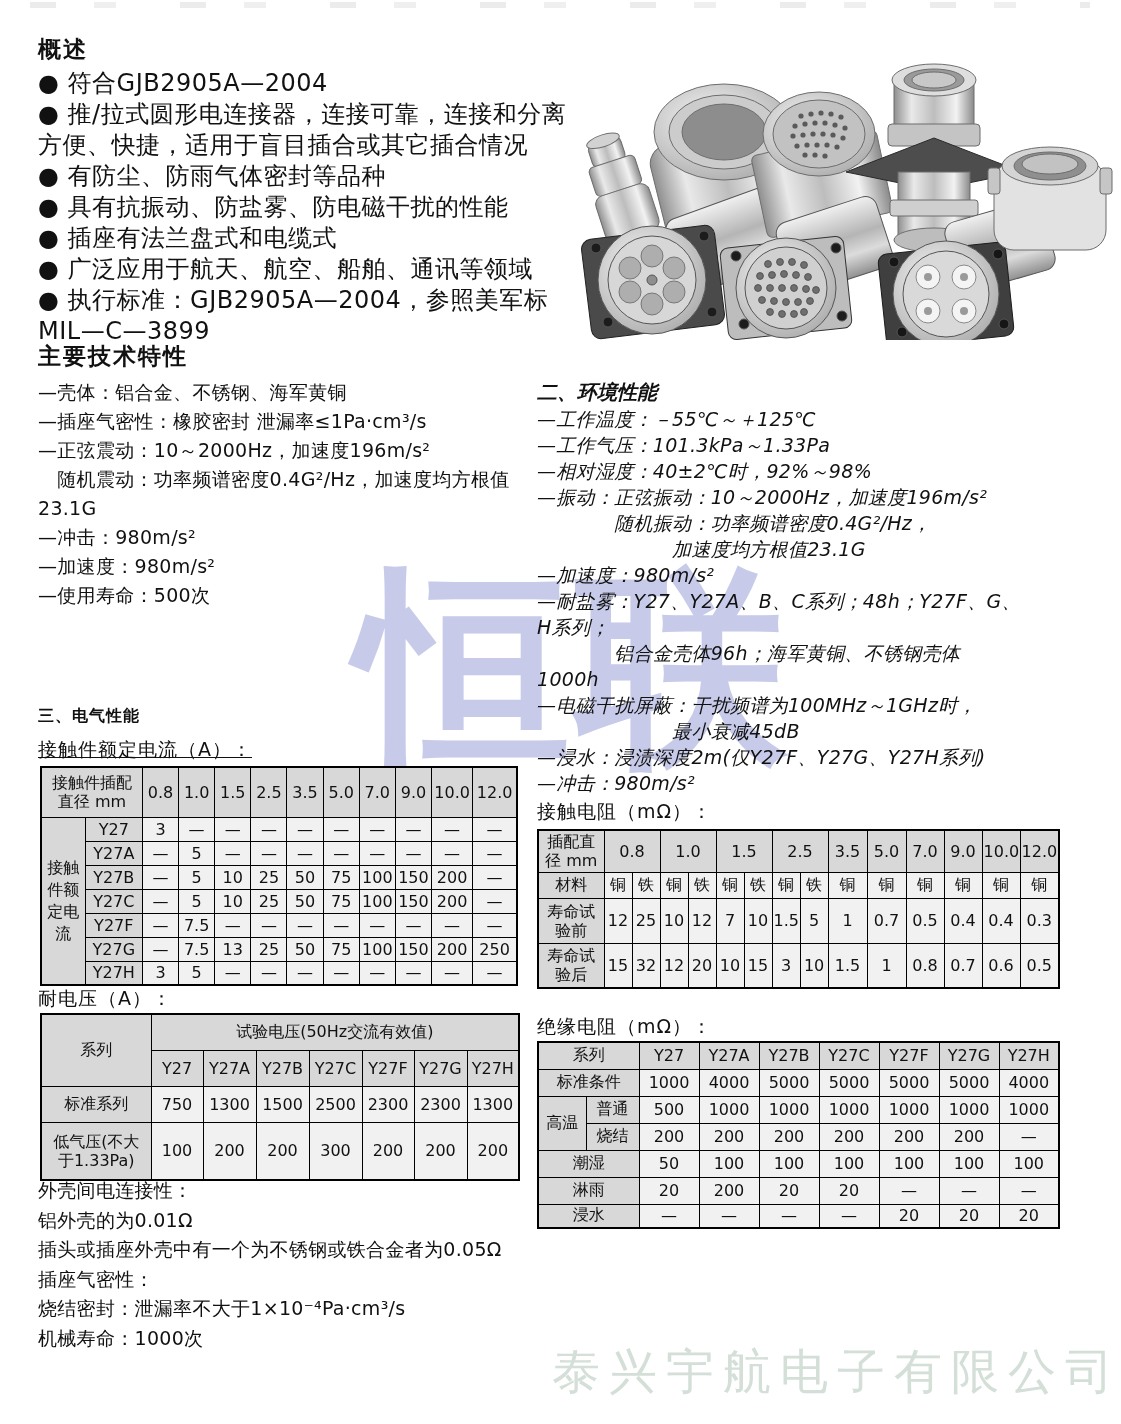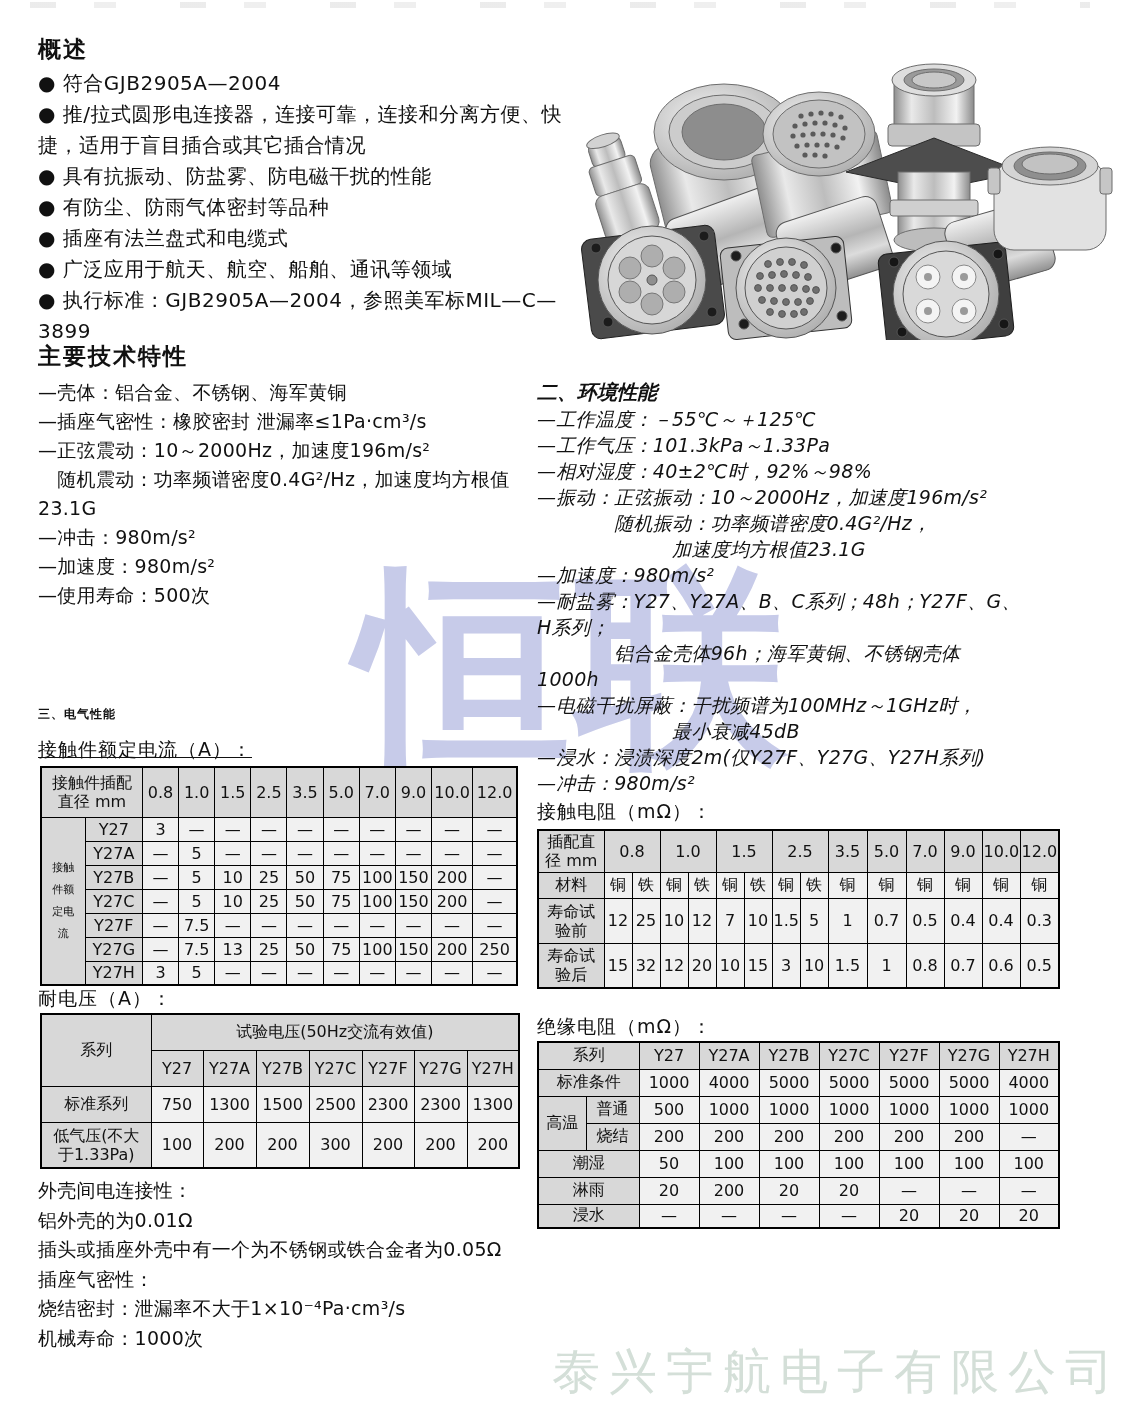--- a/index.html
+++ b/index.html
@@ -3,41 +3,41 @@
 <meta charset="utf-8">
 <style>
   * { margin:0; padding:0; box-sizing:border-box; }
   body { background:#ffffff; font-family:"DejaVu Sans", sans-serif; color:#111; }
   #page { position:relative; width:1121px; height:1424px; background:#fff; overflow:hidden; }
   .abs { position:absolute; }
   .layer { z-index:2; }
 
   
   .h-big { font-size:23px; font-weight:bold; letter-spacing:2px; }
-  .h-sec { font-size:12px; font-weight:bold; letter-spacing:1px; }
+  .h-sec { font-size:16px; font-weight:bold; letter-spacing:1px; }
   .caption { font-size:19px; letter-spacing:1px; }
-  .bullets .bullet { font-size:20px; line-height:31px; letter-spacing:0.5px; }
+  .bullets .bullet { font-size:24px; line-height:31px; letter-spacing:0.5px; }
   .speclines { font-size:19px; }
   .speclines .spec-line { line-height:26px; white-space:pre-wrap; letter-spacing:0.3px; }
   .speclines.wide .spec-line { line-height:29px; }
   .speclines .sec-title { font-size:20px; font-weight:bold; line-height:28px; }
   .shell .spec-line { font-size:19px; line-height:29.5px; }
 
   
   table { border-collapse:collapse; table-layout:fixed; border:2px solid #000; background:#fff; }
   th, td { border:1px solid #000; text-align:center; vertical-align:middle; font-weight:normal; padding:0 1px; }
   th { background:#d8d8d8; font-size:16px; }
   td { background:#f1f1f1; font-size:16px; }
   .pre { white-space:pre-line; line-height:19px; }
-  .vlabel { word-break:break-all; line-height:22px; padding:0 5px; font-size:11px; }
+  .vlabel { word-break:break-all; line-height:22px; padding:0 5px; font-size:16px; }
 
   #table1 tr.body { height:24px; }
   #table1 tr.head { height:50px;padding-left:28px; }
   #table2 tr { height:36px; }
-  #table2 tr.r-low { height:46px;border-radius:17px; }
+  #table2 tr.r-low { height:58px;border-radius:17px; }
   #table3 tr.head { height:42px; }
   #table3 tr.mat { height:26px; }
   #table3 tr.body { height:45px; }
   #table4 tr { height:27px; }
   #table4 tr.last { height:24px; }
 
   
   #watermark { font-size:212px; font-weight:bold; color:#c7cbe9; letter-spacing:6px; line-height:1; z-index:1; white-space:nowrap; }
   #footer-mark { font-family:"Liberation Serif", serif; font-size:48px; color:#d4dfd8; letter-spacing:9px; z-index:1; white-space:nowrap; }
   #top-fragment { height:6px; opacity:.55;
@@ -51,22 +51,22 @@
   <div id="top-fragment" class="abs layer" style="left:30px; top:2px; width:1060px;"></div>
 
   <div id="footer-mark" class="abs" style="left:552px; top:1340px;">泰兴宇航电子有限公司</div>
 
   <div id="watermark" class="abs" style="left:358px; top:562px;">恒联</div>
 
   <div class="abs layer h-big" style="left:38px; top:34px;">概述</div>
   <div class="abs layer bullets" style="left:38px; top:68px; width:548px;">
       <div class="bullet">● 符合GJB2905A—2004</div>
       <div class="bullet">● 推/拉式圆形电连接器，连接可靠，连接和分离方便、快捷，适用于盲目插合或其它插合情况</div>
+      <div class="bullet">● 有防尘、防雨气体密封等品种</div>
       <div class="bullet">● 具有抗振动、防盐雾、防电磁干扰的性能</div>
-      <div class="bullet">● 有防尘、防雨气体密封等品种</div>
       <div class="bullet">● 插座有法兰盘式和电缆式</div>
       <div class="bullet">● 广泛应用于航天、航空、船舶、通讯等领域</div>
       <div class="bullet">● 执行标准：GJB2905A—2004，参照美军标MIL—C—3899</div>
     </div>
 
   <div class="abs layer" style="left:552px; top:50px; width:568px; height:290px;">
     <svg width="568" height="290" viewBox="0 0 568 290">
       <defs>
         <linearGradient id="mtlH" x1="0" y1="0" x2="1" y2="0">
           <stop offset="0" stop-color="#8f8f8f"></stop>

